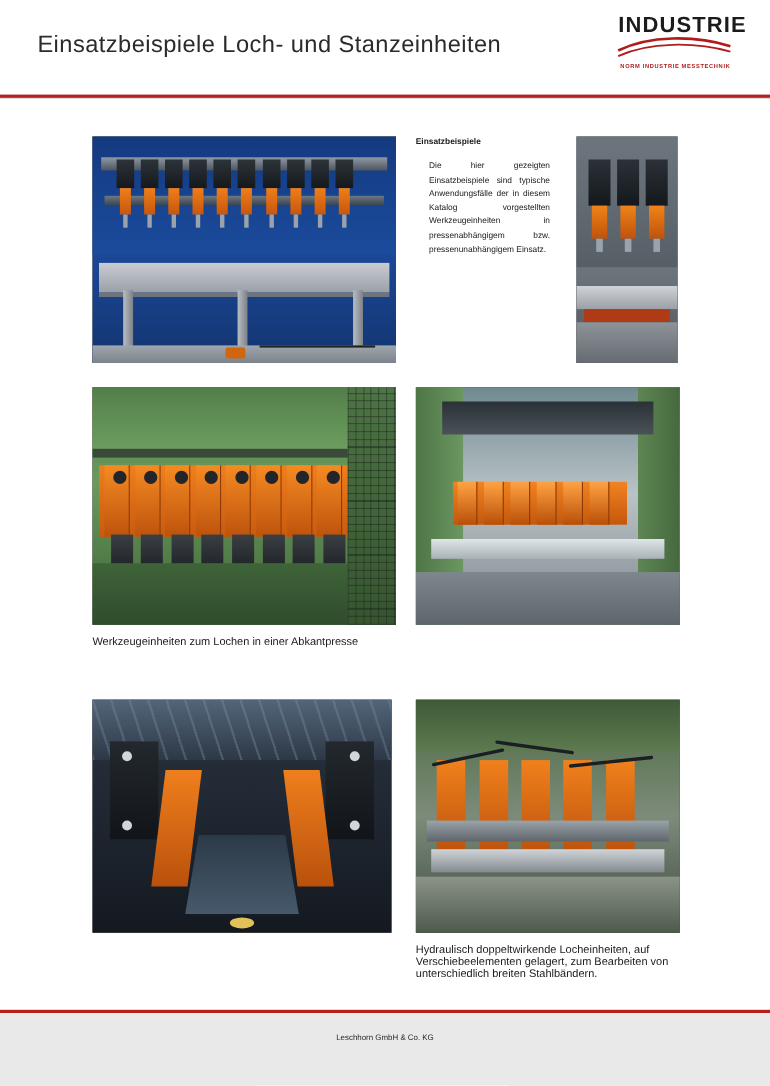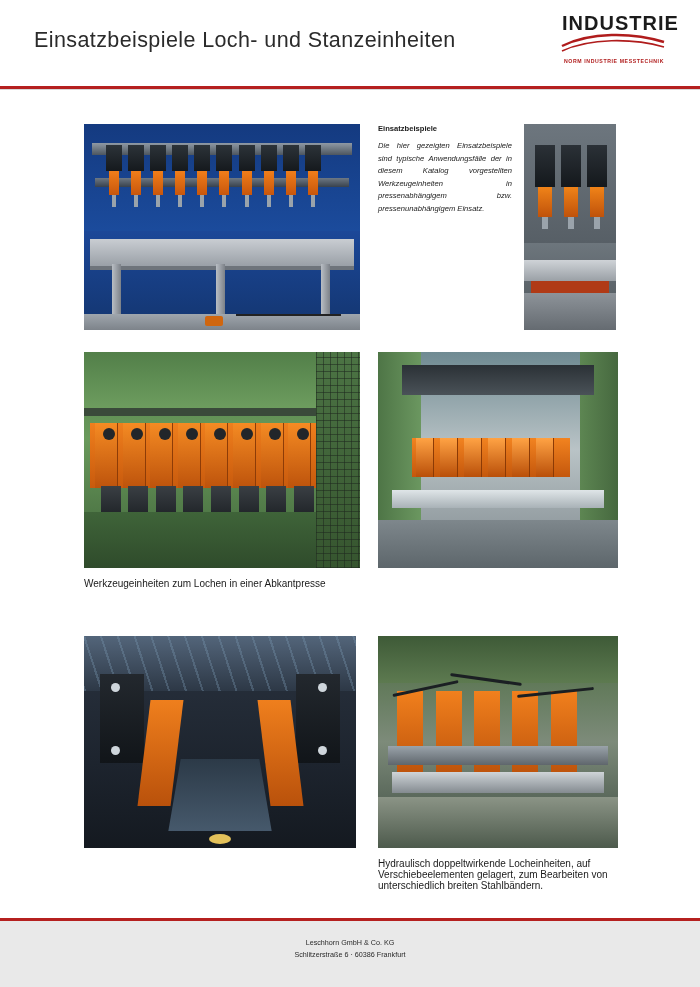--- a/index.html
+++ b/index.html
@@ -112,26 +112,25 @@
     top: 124px;
     width: 134px;
   }
   .intro h3 {
     margin: 0 0 7px 0;
     font-size: 7.6px;
     font-weight: 700;
     color: #1a1a1a;
   }
   .intro p {
-    margin: 0;
+    margin: 12px;
     font-size: 7.6px;
     line-height: 12.6px;
     color: #1a1a1a;
     text-align: justify;
-    font-style: italic;
   }
   
   .footer-rule {
     position: absolute;
     left: 0;
     top: 918px;
     width: 700px;
     height: 3px;
     background: #b5201f;
   }
@@ -427,17 +426,16 @@
     <div class="bar"></div>
     <div class="steel"></div>
     <div class="floor"></div>
   </div>
   <div class="caption" style="left:378px; top:858px; width:278px;">Hydraulisch doppeltwirkende Locheinheiten, auf Verschiebeelementen gelagert, zum Bearbeiten von unterschiedlich breiten Stahlbändern.</div>
 
   <div class="footer-rule"></div>
   <div class="footer">
     <div class="footer-text">
       <div>Leschhorn GmbH &amp; Co. KG</div>
-      <div>Schlitzerstraße 6 · 60386 Frankfurt</div>
     </div>
   </div>
 
 </div>
 
 </body></html>

